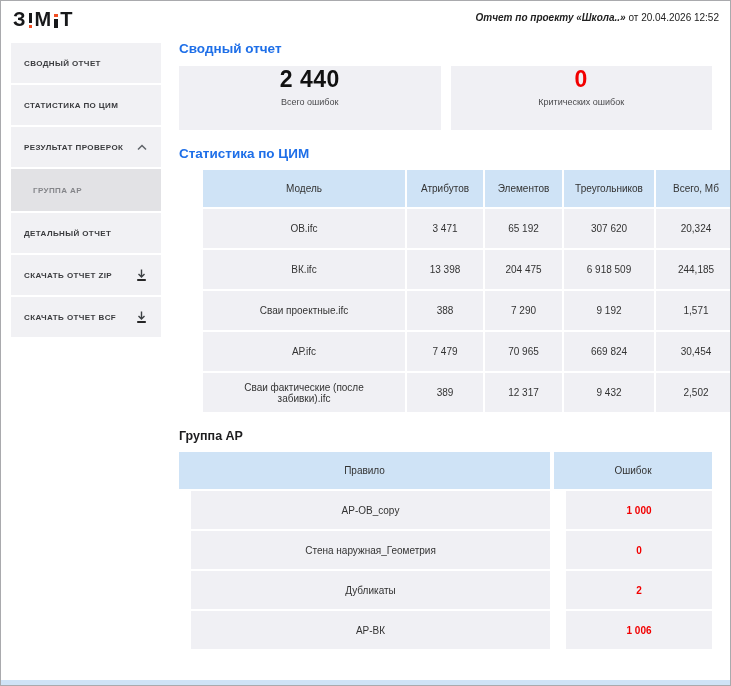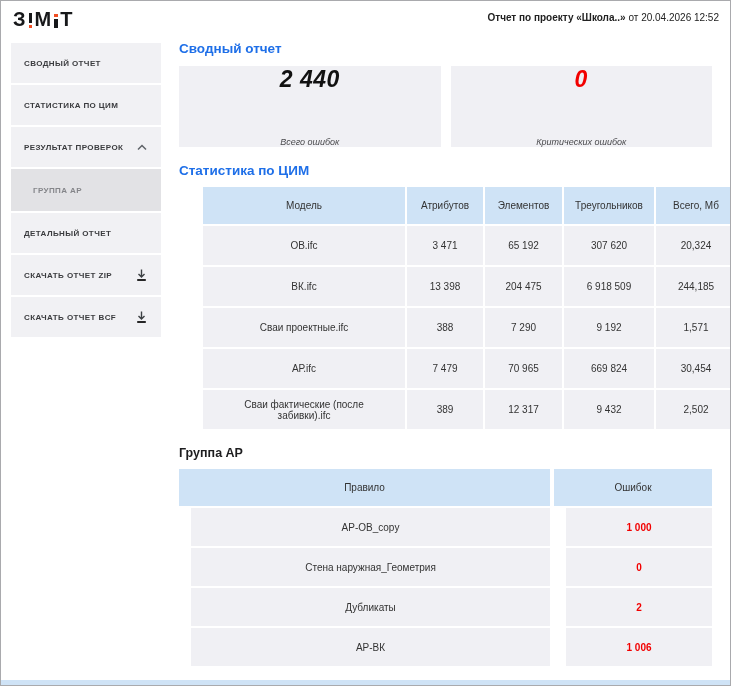--- a/index.html
+++ b/index.html
@@ -11,41 +11,41 @@
   
   .topbar { position:absolute; top:0; left:0; right:0; height:36px; background:#fff; }
   .logo { position:absolute; left:12px; top:8px; display:flex; align-items:flex-end; height:20px; }
   .lg-letter { font-size:20px; line-height:19px; font-weight:bold; color:#17181a; letter-spacing:0.5px; }
   .lg-glyph { display:flex; flex-direction:column; justify-content:flex-end; align-items:center; height:16px; margin:0 2.5px 1px 2.5px; }
   .lg-glyph .bar { width:3.5px; background:#17181a; }
   .lg-glyph .dot { width:3.5px; height:3.5px; background:#f04e23; }
   .lg-excl .bar { height:10px; margin-bottom:2px; }
   .lg-i .bar { height:9px; margin-top:2px; }
   .report-meta { position:absolute; right:11px; top:11px; font-size:10px; color:#222; white-space:nowrap; }
-  .report-meta b { font-weight:bold; }
+  .report-meta b { font-weight:bold;font-style:italic; }
   
   .sidebar { position:absolute; left:10px; top:42px; width:150px; display:flex; flex-direction:column; gap:2px; }
   .sb-item {
     height:40px; background:#f1f1f4; display:flex; align-items:center; justify-content:space-between;
     padding:0 13px; cursor:pointer;
   }
   .sb-item .sb-label {
     font-size:8px; font-weight:bold; letter-spacing:0.4px; color:#3a3b3e; text-transform:uppercase;
   }
   .sb-item.selected { height:42px; background:#e2e2e5; }
   .sb-item.selected .sb-label { color:#85868a; padding-left:9px; }
   
   .main { position:absolute; left:178px; top:36px; width:533px; }
   .h-blue { font-size:13.5px; font-weight:bold; color:#1e6fe8; }
   .h-black { font-size:12.5px; font-weight:bold; color:#1d1d1f; }
   .sec-summary { margin-top:4px; }
   .cards { display:flex; gap:10px; margin-top:10px; }
   .card {
-    flex:1; height:81px; background:#f0f0f4; display:flex; flex-direction:column;
-    align-items:center; justify-content:space-between;font-style:italic;
+    flex:1; height:64px; background:#f0f0f4; display:flex; flex-direction:column;
+    align-items:center; justify-content:flex-start;
   }
   .card .card-value { font-size:23px; font-weight:bold; color:#111; letter-spacing:0.5px; }
   .card .card-value.red { color:#f20000; }
   .card .card-label { font-size:9px; color:#4a4a4d; margin-top:4px; }
   .sec-title-2 { margin-top:16px; }
   
   .grid-table { display:grid; gap:2px; margin-top:9px; }
   .t1 { grid-template-columns:202px 76px 77px 90px 80px;padding-left:24px; }
   .t2 { grid-template-columns:371px 158px; column-gap:4px; row-gap:2px; }
   .cell {

